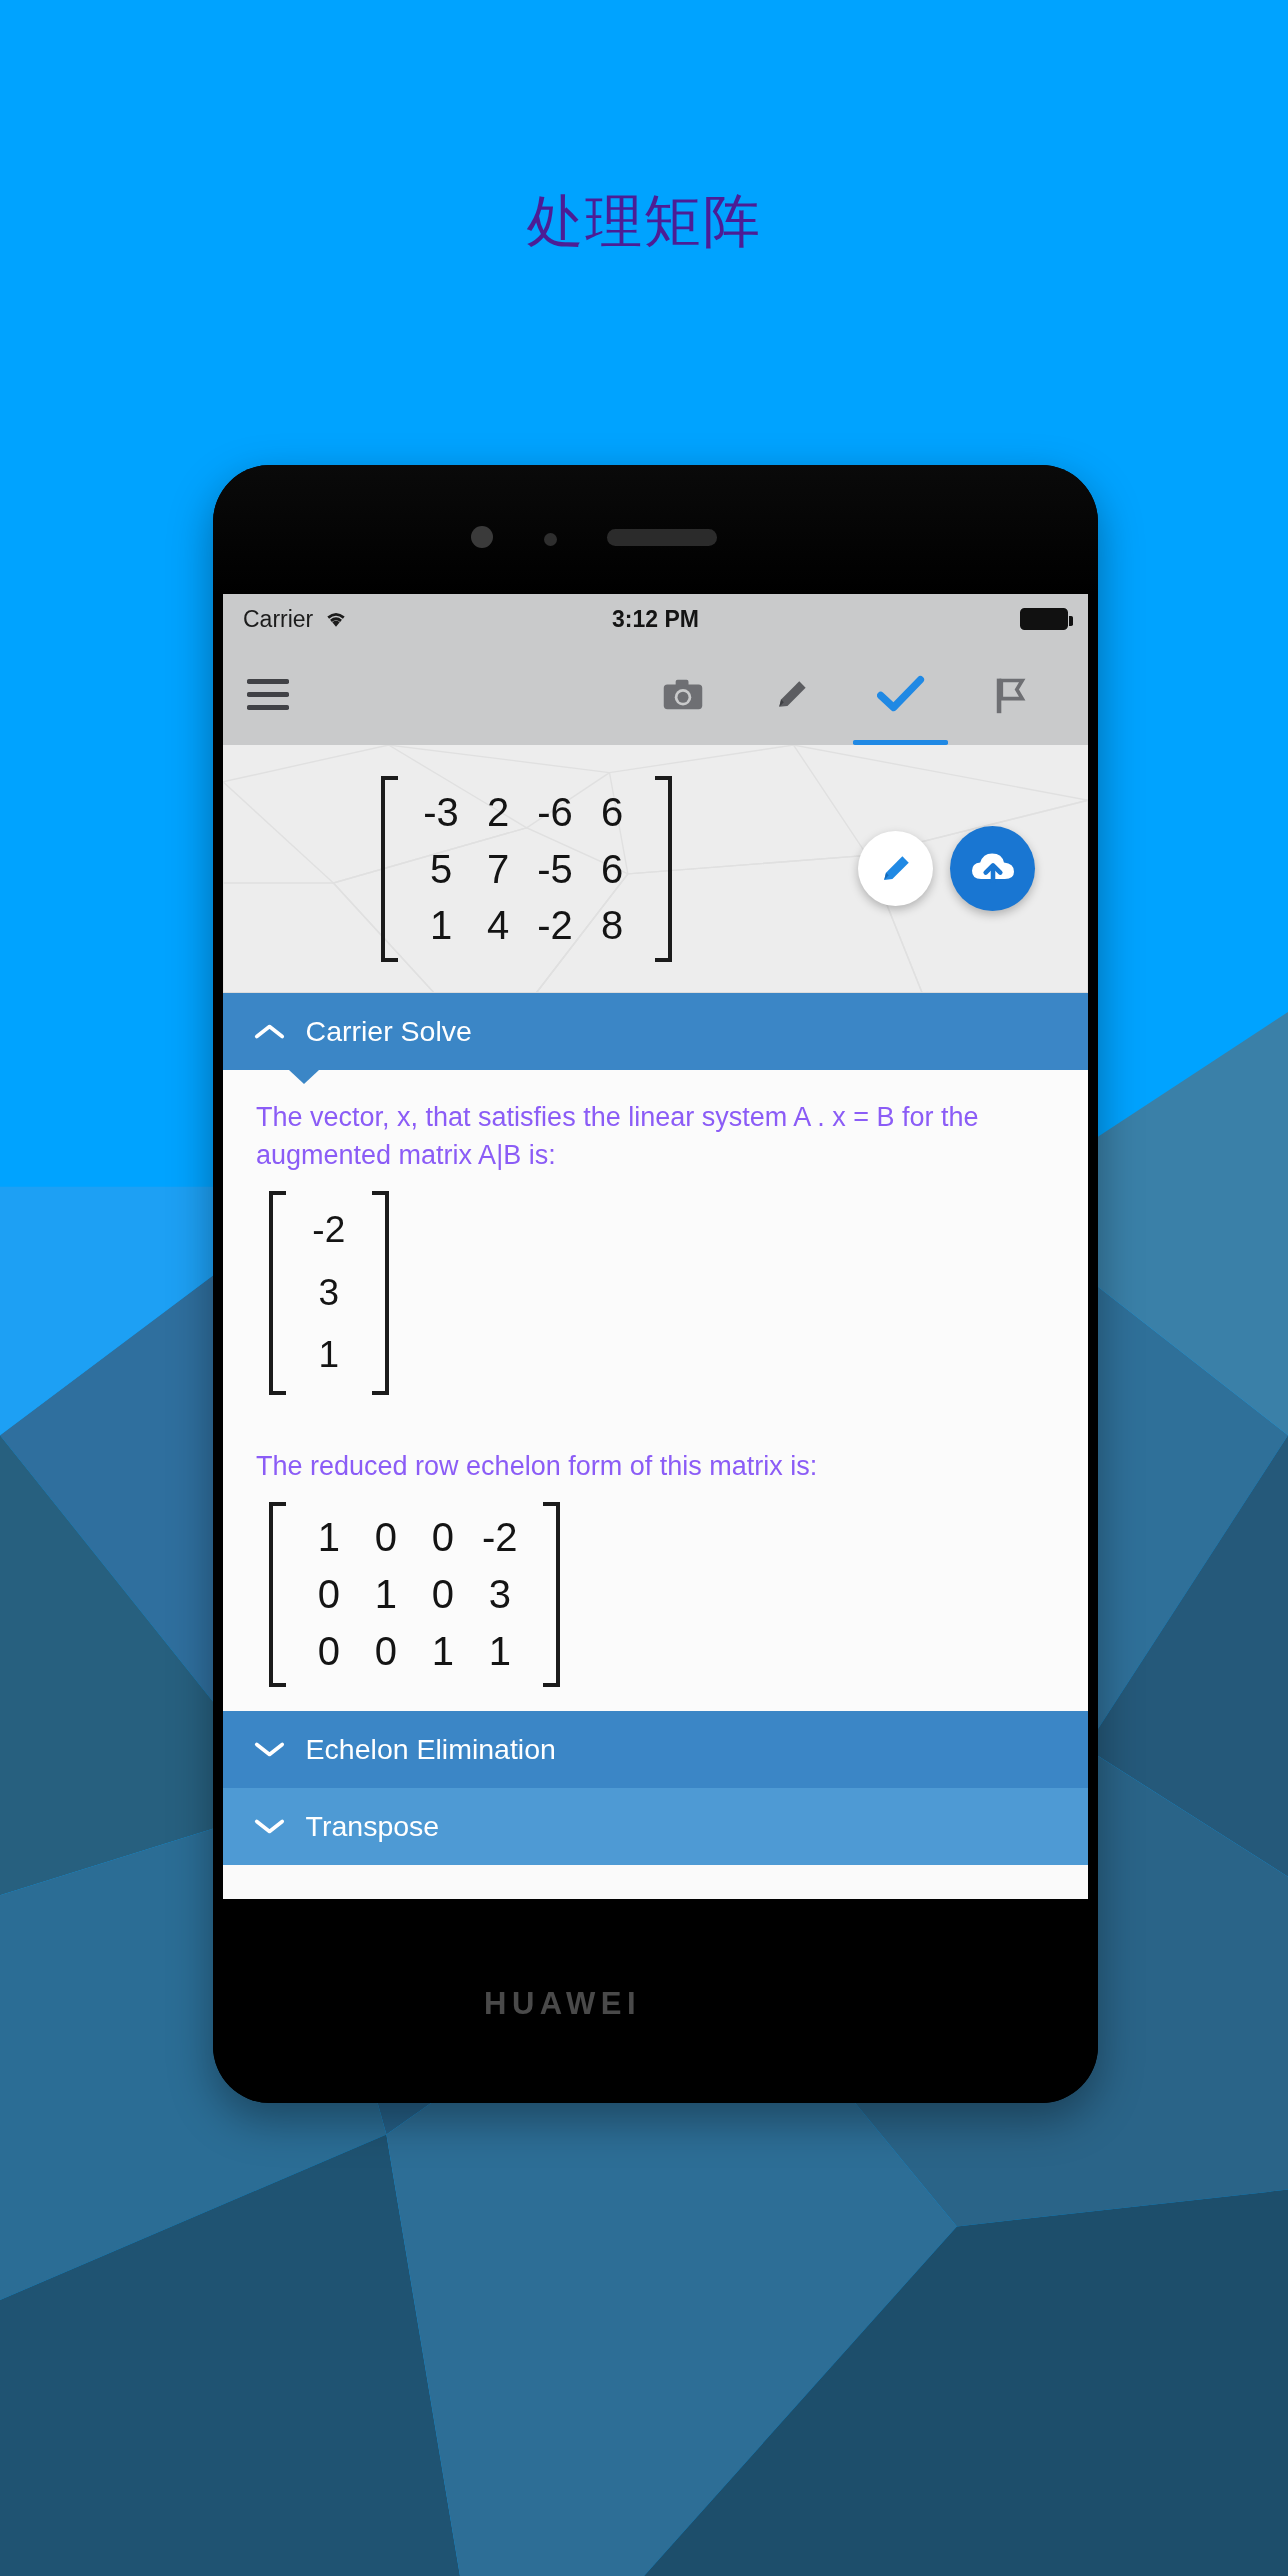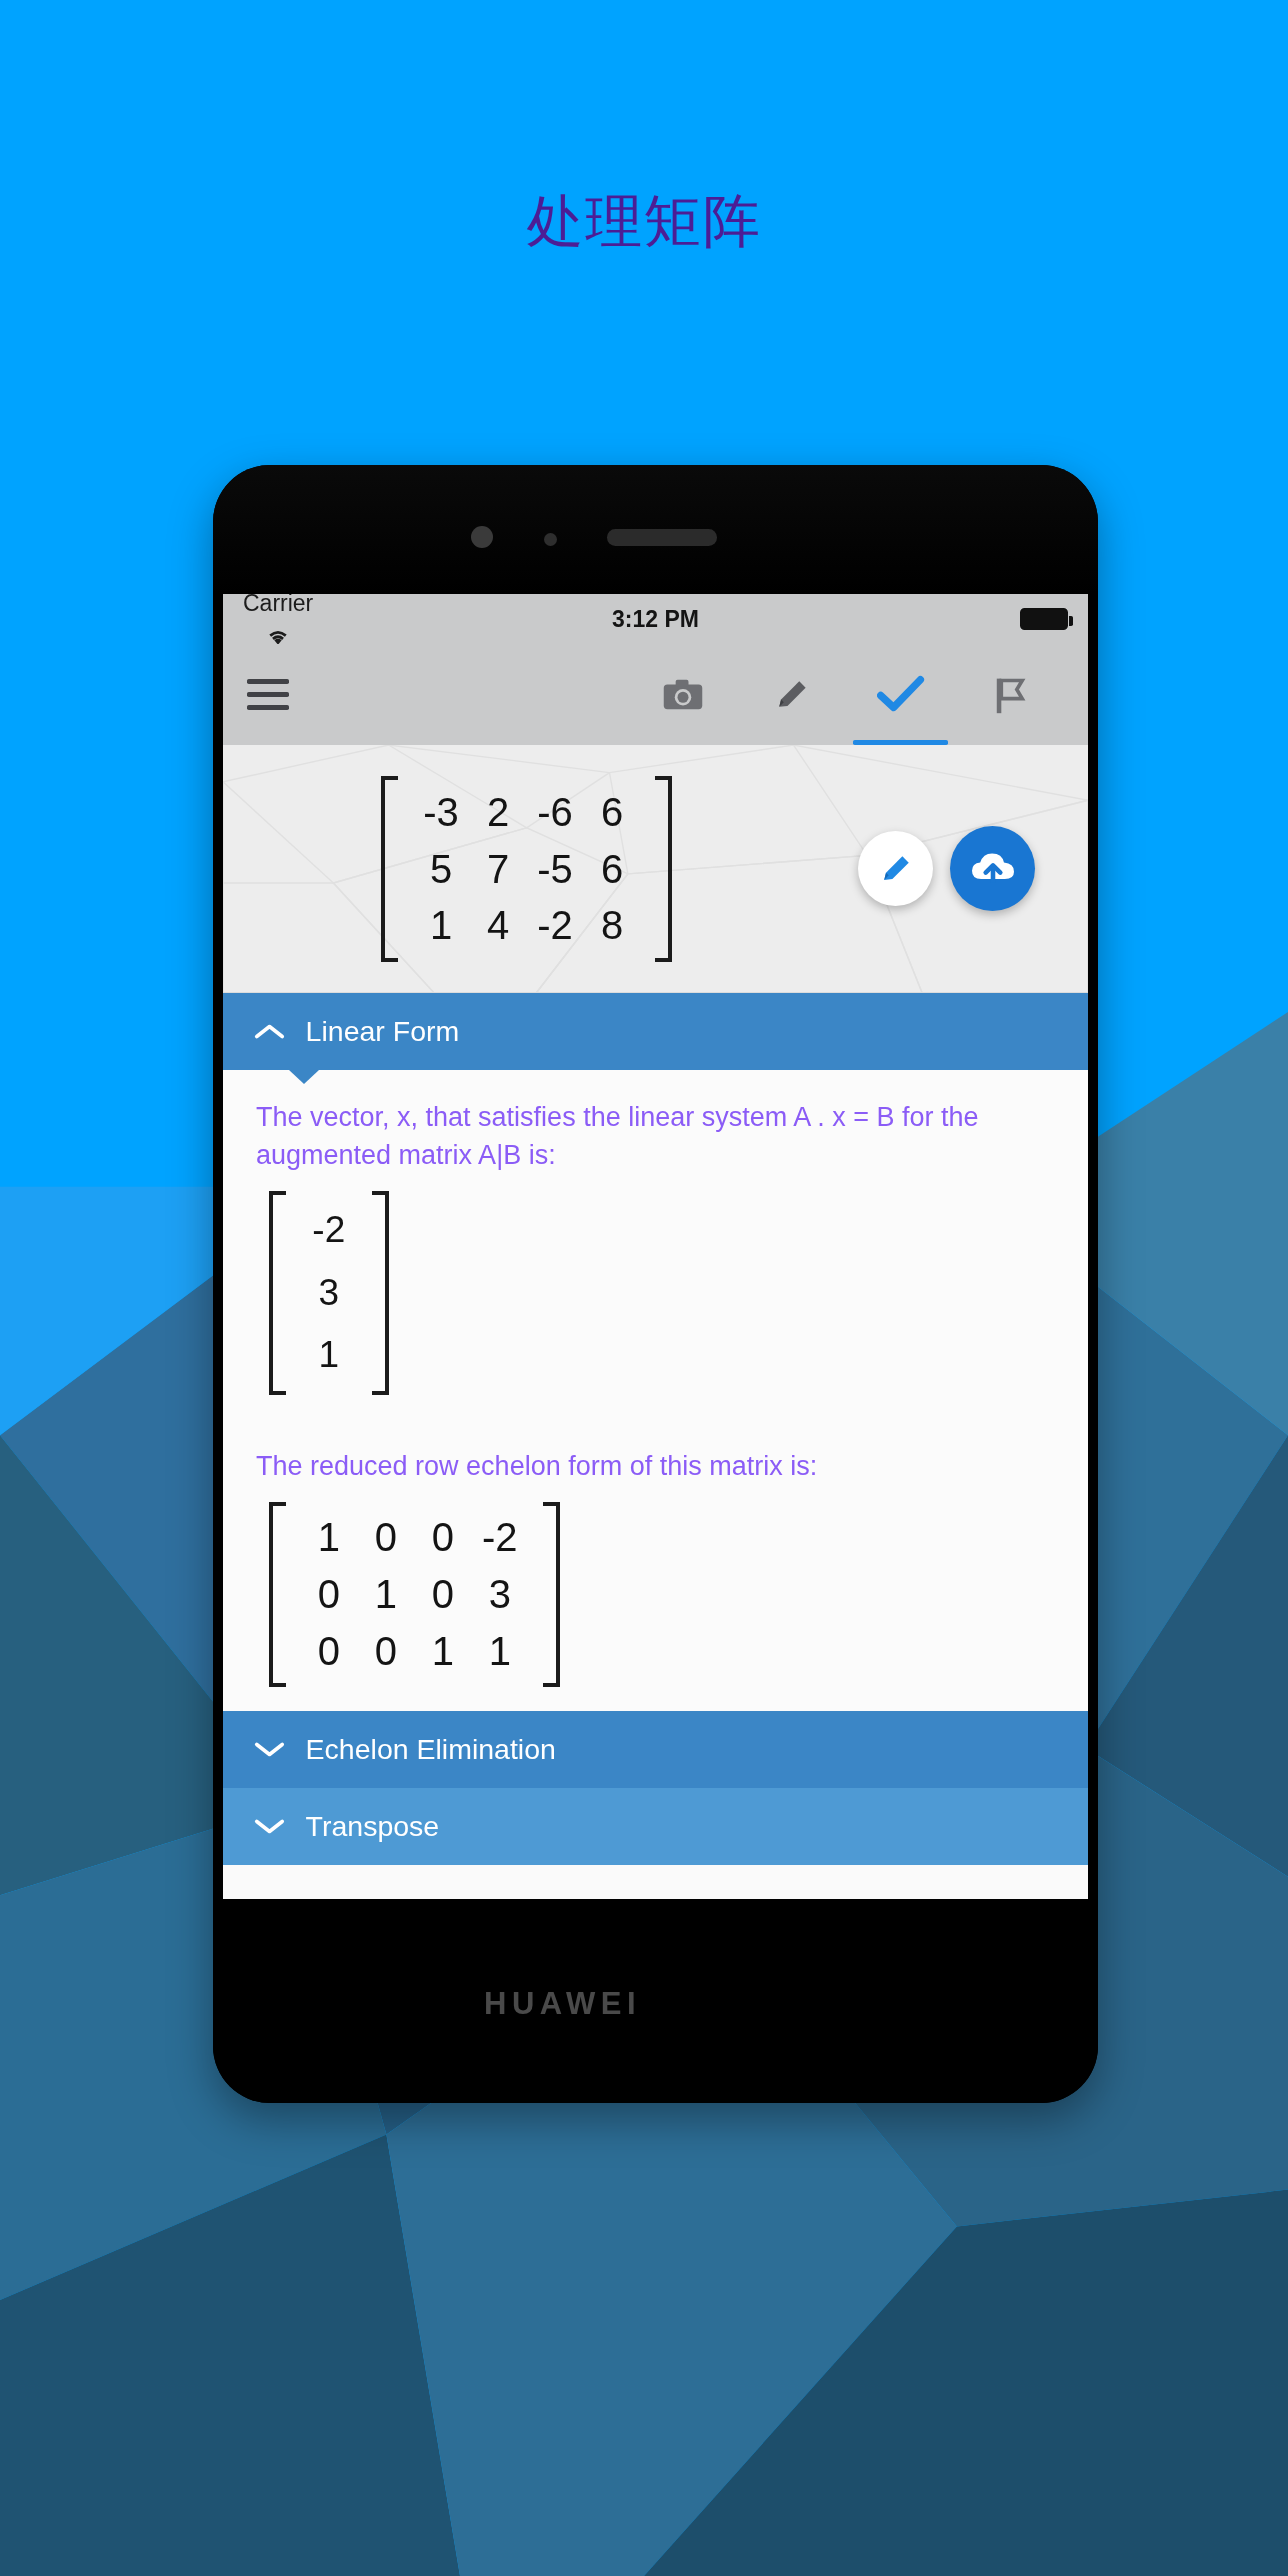--- a/index.html
+++ b/index.html
@@ -79,21 +79,21 @@
   }
 
   
   .statusbar {
     height: 50px; background: #c9cacb;
     display: flex; align-items: center;
     padding: 0 20px;
     font-size: 23px; color: #1c1c1c;
     position: relative;
   }
-  .sb-left { display: flex; align-items: center; gap: 9.2px; flex-direction: column; }
+  .sb-left { display: flex; align-items: center; gap: 9.2px; }
   .sb-center {
     position: absolute; left: 0; width: 100%;
     text-align: center; font-size: 23px; font-weight: bold; color: #141414;
   }
   .sb-right { margin-left: auto; display: flex; align-items: center; }
   .battery {
     width: 48px; height: 22px; border: 2.8px solid #111; border-radius: 4.6px;
     position: relative; background: #111;
   }
   .battery::after {
@@ -345,21 +345,21 @@
         </svg>
       </div>
     </div>
 
     <div class="section-head sh-dark">
       <span class="chev">
         <svg width="31" height="20" viewBox="0 0 34 22">
           <path d="M3 16 L17 5 L31 16" stroke="#ffffff" stroke-width="4" fill="none" stroke-linecap="round" stroke-linejoin="round"></path>
         </svg>
       </span>
-      <span>Linear Form</span>
+      <span>Carrier Solve</span>
       <span class="notch dark"></span>
     </div>
     <div class="section-body">
       <div class="body-text">The vector, x, that satisfies the linear system A . x = B for the augmented matrix A|B is:</div>
       <div class="bracket-wrap" style="margin-left:13px;">
         <div class="brk l"></div>
         <div class="mx-rows vec-rows" id="solve-matrix-rows">
             <div class="mx-row">
               <span class="mx-cell">-2</span>
             </div>

